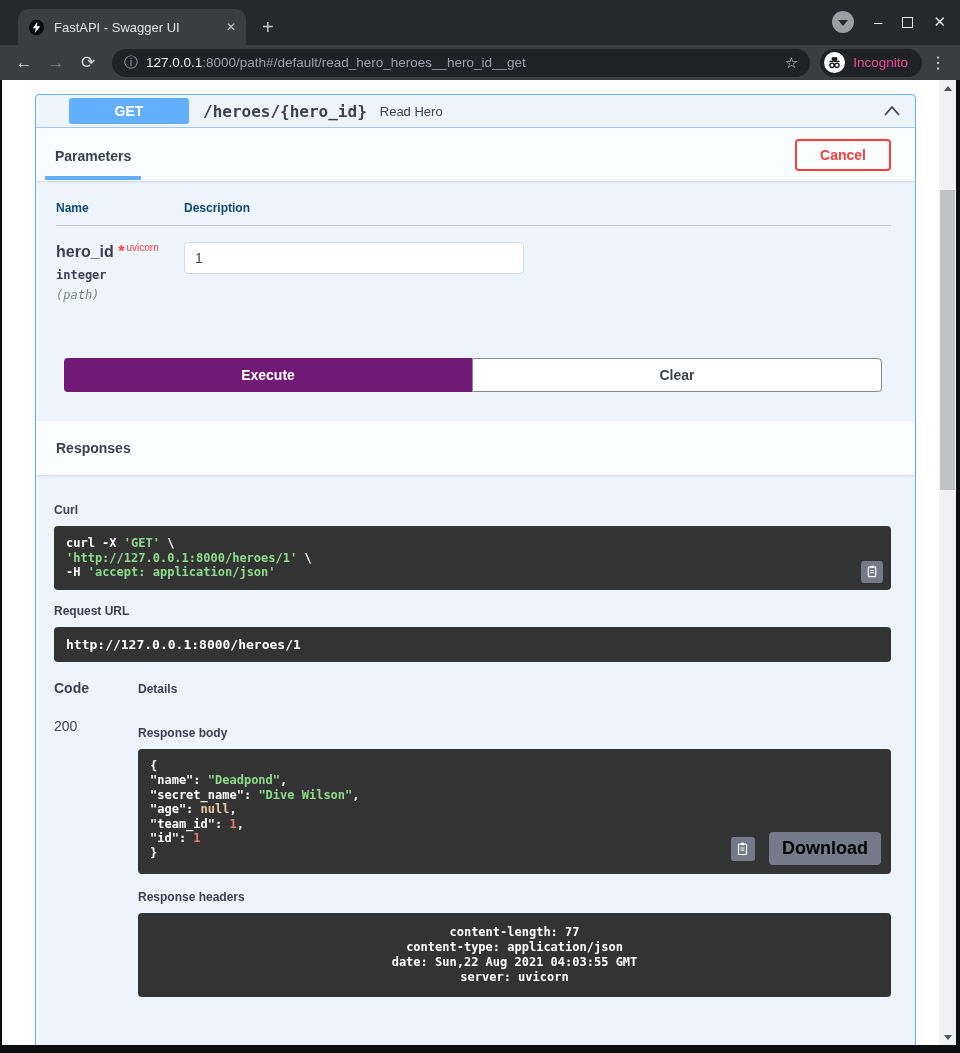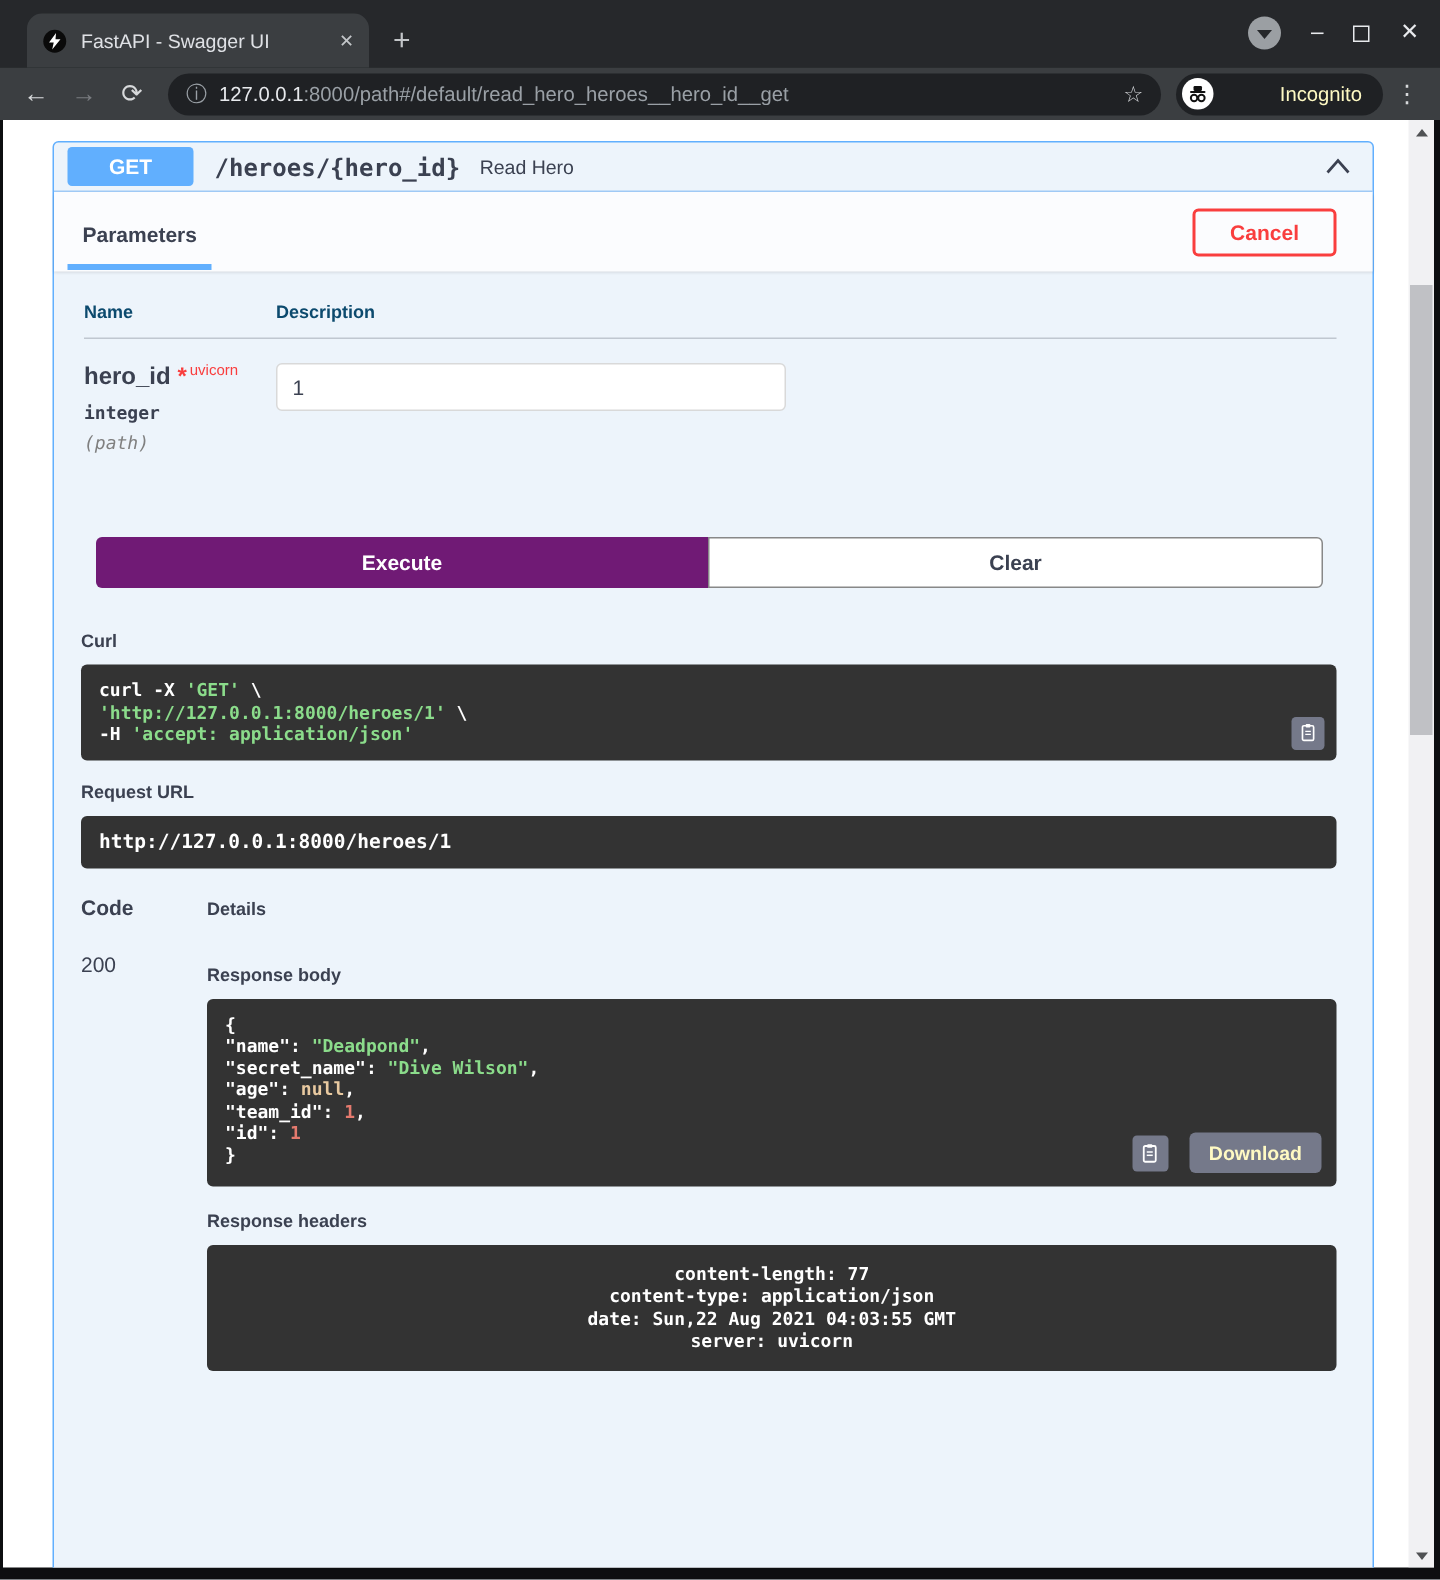--- a/index.html
+++ b/index.html
@@ -27,40 +27,40 @@
   .urlbar { flex:1; height:28px; background:#1f2124; border-radius:14px; display:flex; align-items:center;
             padding:0 12px; margin:0 6px; gap:8px; min-width:0; }
   .url-info { color:#9aa0a6; font-size:14px; }
   .url-text { flex:1; font-size:13.5px; white-space:nowrap; overflow:hidden; }
   .url-host { color:#e8eaed; }
   .url-rest { color:#9aa0a6; }
   .url-star { color:#cfd1d4; font-size:15px; }
   .incog { height:28px; background:#1f2124; border-radius:14px; display:flex; align-items:center; gap:8px;
            padding:0 14px 0 4px; }
   .incog-circ { width:21px; height:21px; border-radius:50%; background:#fff; display:flex; align-items:center; justify-content:center; }
-  .incog-label { color:#fef9c3; font-size:13.5px;margin-left:36px; }
+  .incog-label { color:#ec4899; font-size:13.5px; }
   .menu-dots { color:#d7d9db; font-size:16px; width:24px; text-align:center; letter-spacing:0; }
 
   
   .page { position:absolute; top:80px; left:2px; right:4px; bottom:8px; background:#fff; overflow:hidden; }
 
   .scrollbar { position:absolute; top:0; right:0; bottom:0; width:17px; background:#f1f1f3; z-index:30; }
   .sb-up, .sb-down { position:absolute; left:0; width:17px; height:16px; display:flex; align-items:center; justify-content:center; }
   .sb-up { top:0; } .sb-down { bottom:0; }
   .sb-tri-up { width:0;height:0;border-left:4px solid transparent;border-right:4px solid transparent;border-bottom:5px solid #505254; }
   .sb-tri-down { width:0;height:0;border-left:4px solid transparent;border-right:4px solid transparent;border-top:5px solid #505254; }
   .sb-thumb { position:absolute; left:1px; width:15px; top:110px; height:300px; background:#c0c1c5; }
 
   
   .opblock { position:absolute; left:33px; top:14px; width:881px; min-height:1100px;
              background:#edf4fb; border:1px solid #61affe; border-radius:4px; color:#3b4151; }
   .op-summary { display:flex; align-items:center; padding:4px 14px 4px 9px; height:33px;
                 border-bottom:1px solid #9fc9f5; }
-  .method-badge { background:#61affe; color:#fff; font-weight:bold; font-size:14px; width:84px;
-                  padding:5px 0; text-align:center; border-radius:3px; }
+  .method-badge { background:#61affe; color:#fff; font-weight:bold; font-size:14px; width:120px;
+                  padding:5px 0; text-align:center; border-radius:3px;margin-left:24px; }
   .op-path { font-family:"DejaVu Sans Mono", monospace; font-weight:bold; font-size:16px; color:#3b4151; margin-left:14px; }
   .op-summary-text { font-size:13px; color:#3b4151; margin-left:13px; flex:1; }
   .collapse { width:18px; height:14px; }
 
   .section-header { background:#fbfcfe; box-shadow:0 1px 2px rgba(0,0,0,.12); display:flex; align-items:center;
                     padding:0 24px 0 9px; height:53px; position:relative; }
   .tab-parameters { font-weight:bold; font-size:14px; color:#3b4151; padding:18px 10px 12px; border-bottom:4px solid #61affe; }
   .cancel-btn { margin-left:auto; background:transparent; border:2px solid #f93e3e; color:#f93e3e; font-weight:bold;
                 font-size:14px; padding:6px 23px; border-radius:4px; font-family:"Liberation Sans",sans-serif; }
 
@@ -109,21 +109,21 @@
   .srv-code-hd { font-size:14px; font-weight:bold; color:#3b4151; }
   .srv-details-hd { font-size:12px; font-weight:bold; color:#3b4151; }
   .srv-row { display:flex; margin-top:22px; }
   .srv-code { font-size:14px; color:#3b4151; }
   .srv-details { flex:1; min-width:0; }
   .lbl-respbody { font-size:12px; font-weight:bold; color:#3b4151; margin-top:8px; }
   .json-block { margin-top:9px; padding-bottom:14px; }
   .json-actions { position:absolute; right:10px; bottom:9px; display:flex; gap:14px; align-items:center; }
   .copy-btn2 { width:24px; height:24px; background:#75798a; border:none; border-radius:3px;
                display:flex; align-items:center; justify-content:center; }
-  .download-btn { background:#75798a; color:#fef9c3; font-weight:bold; font-size:13px; border:none;
+  .download-btn { background:#75798a; color:#000000; font-weight:bold; font-size:18px; border:none;
                   border-radius:4px; padding:6px 13px; font-family:"Liberation Sans",sans-serif; }
   .lbl-resphead { font-size:12px; font-weight:bold; color:#3b4151; margin-top:16px; }
   .headers-block { line-height:15px; padding:12px;text-align:center; }
 </style>
 </head>
 <body>
 
 <div class="titlebar">
   <div class="tab">
     <svg class="favicon" viewBox="0 0 20 20">
@@ -201,20 +201,23 @@
           <input class="param-input" value="1" style="">
         </div>
       </div>
     </div>
 
     <div class="execute-row">
       <button class="execute-btn">Execute</button>
       <button class="clear-btn">Clear</button>
     </div>
 
+    <div class="responses-band">
+      <span class="hd">Responses</span>
+    </div>
 
     <div class="responses-inner">
 
       <div class="small-label lbl-curl">Curl</div>
       <div class="codeblock">
         <div>
             <div><span class="tok-plain">curl -X </span><span class="tok-str">'GET'</span><span class="tok-plain"> \</span></div>
             <div><span class="tok-plain">  </span><span class="tok-str">'http://127.0.0.1:8000/heroes/1'</span><span class="tok-plain"> \</span></div>
             <div><span class="tok-plain">  -H </span><span class="tok-str">'accept: application/json'</span></div>
           </div>

